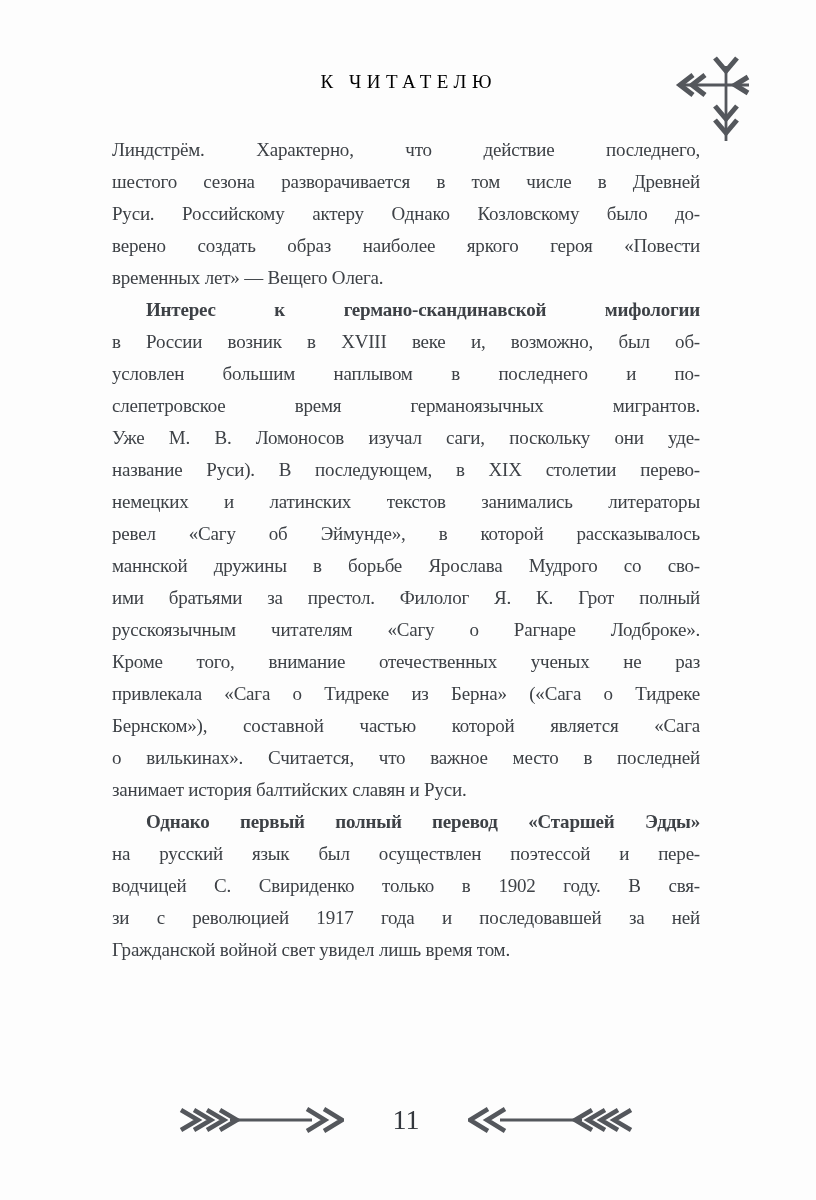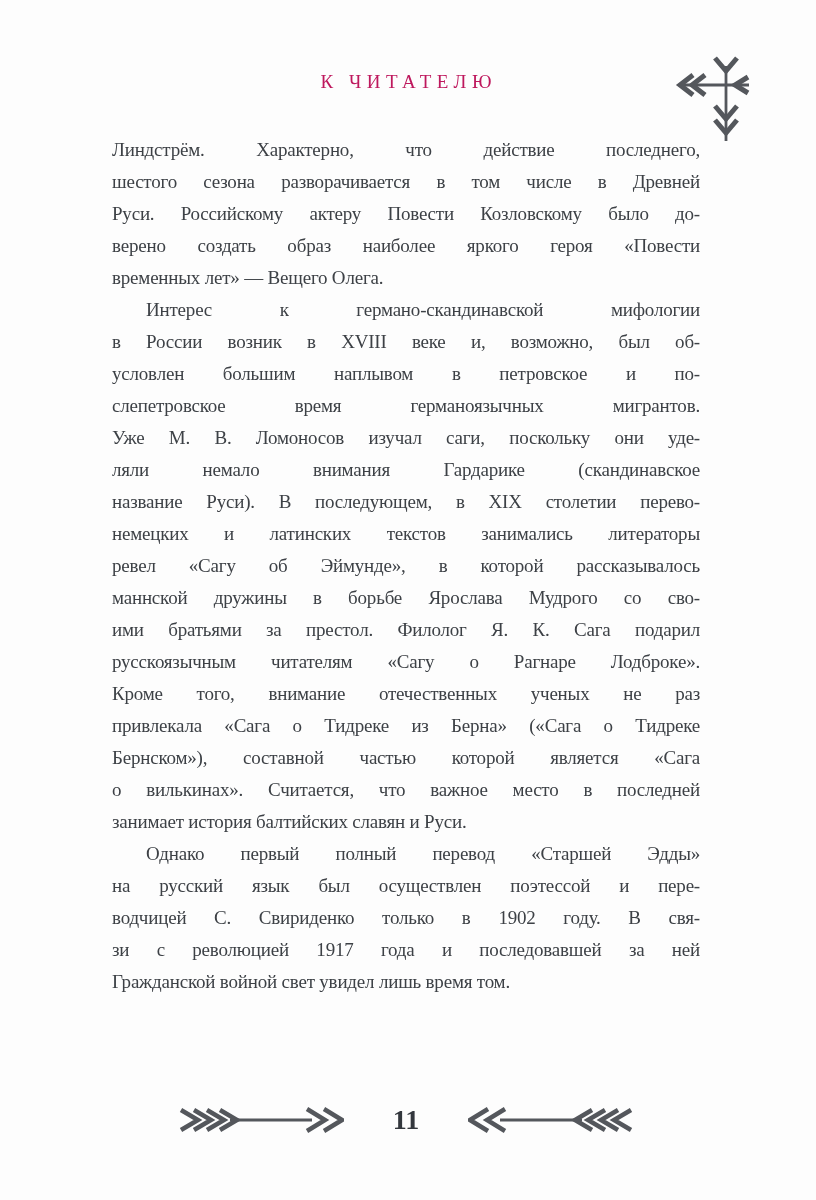--- a/index.html
+++ b/index.html
@@ -8,41 +8,41 @@
     background: #fdfdfd;
     font-family: "Liberation Serif", "DejaVu Serif", serif;
     position: relative; overflow: hidden;
   }
   .page { position: absolute; left: 0; top: 0; width: 816px; height: 1200px; }
 
   .running-head {
     position: absolute; left: 112px; top: 70px; width: 588px; height: 24px;
     line-height: 24px; text-align: center;
     font-size: 19px; letter-spacing: 5.5px; padding-left: 5.5px;
-    color: #be185d; box-sizing: border-box;
+    color: #000000; box-sizing: border-box;
   }
 
   .ornament-top { position: absolute; left: 672px; top: 50px; }
 
   .body-text { position: absolute; left: 112px; top: 134px; width: 588px; color: #3d4146; }
   .line {
     height: 32px; line-height: 32px;
     font-size: 19px; letter-spacing: -0.2px;
     text-align: justify; text-align-last: justify;
     white-space: nowrap;
   }
-  .line.indent { padding-left: 34px; }
+  .line.indent { padding-left: 34px; font-weight: bold; }
   .line.last { text-align: right; text-align-last: left; }
 
   .footer-arrow { position: absolute; top: 1100px; }
   .footer-arrow.left  { left: 178px; }
   .footer-arrow.right { left: 468px; }
   .page-number {
     position: absolute; left: 112px; top: 1101px; width: 588px;
-    text-align: center; font-size: 28px; line-height: 38px; color: #33373d; font-weight: bold;
+    text-align: center; font-size: 28px; line-height: 38px; color: #33373d;
   }
 </style>
 </head>
 <body>
 
 <div class="page">
 
   <div class="running-head">К ЧИТАТЕЛЮ</div>
 
   <svg class="ornament-top" width="80" height="96" viewBox="0 0 80 96" fill="none" stroke="#54575c" stroke-linecap="butt" stroke-linejoin="miter">
@@ -52,34 +52,33 @@
     <polyline points="21,25 8,35 21,45" stroke-width="5"></polyline>
     <polyline points="33,25 20,35 33,45" stroke-width="5"></polyline>
     <polyline points="76,27 63,35 76,43" stroke-width="5"></polyline>
     <polyline points="43,56 54,69 65,56" stroke-width="5"></polyline>
     <polyline points="43,70 54,83 65,70" stroke-width="5"></polyline>
   </svg>
 
   <div class="body-text" id="body-text">
       <div class="line">Линдстрём. Характерно, что действие последнего,</div>
       <div class="line">шестого сезона разворачивается в том числе в Древней</div>
-      <div class="line">Руси. Российскому актеру Повести Козловскому было до-</div>
+      <div class="line">Руси. Российскому актеру Однако Козловскому было до-</div>
       <div class="line">верено создать образ наиболее яркого героя «Повести</div>
       <div class="line last">временных лет» — Вещего Олега.</div>
       <div class="line indent">Интерес к германо-скандинавской мифологии</div>
       <div class="line">в России возник в XVIII веке и, возможно, был об-</div>
-      <div class="line">условлен большим наплывом в петровское и по-</div>
+      <div class="line">условлен большим наплывом в последнего и по-</div>
       <div class="line">слепетровское время германоязычных мигрантов.</div>
       <div class="line">Уже М. В. Ломоносов изучал саги, поскольку они уде-</div>
-      <div class="line">ляли немало внимания Гардарике (скандинавское</div>
       <div class="line">название Руси). В последующем, в XIX столетии перево-</div>
       <div class="line">немецких и латинских текстов занимались литераторы</div>
       <div class="line">ревел «Сагу об Эймунде», в которой рассказывалось</div>
       <div class="line">маннской дружины в борьбе Ярослава Мудрого со сво-</div>
-      <div class="line">ими братьями за престол. Филолог Я. К. Сага подарил</div>
+      <div class="line">ими братьями за престол. Филолог Я. К. Грот полный</div>
       <div class="line">русскоязычным читателям «Сагу о Рагнаре Лодброке».</div>
       <div class="line">Кроме того, внимание отечественных ученых не раз</div>
       <div class="line">привлекала «Сага о Тидреке из Берна» («Сага о Тидреке</div>
       <div class="line">Бернском»), составной частью которой является «Сага</div>
       <div class="line">о вилькинах». Считается, что важное место в последней</div>
       <div class="line last">занимает история балтийских славян и Руси.</div>
       <div class="line indent">Однако первый полный перевод «Старшей Эдды»</div>
       <div class="line">на русский язык был осуществлен поэтессой и пере-</div>
       <div class="line">водчицей С. Свириденко только в 1902 году. В свя-</div>
       <div class="line">зи с революцией 1917 года и последовавшей за ней</div>

